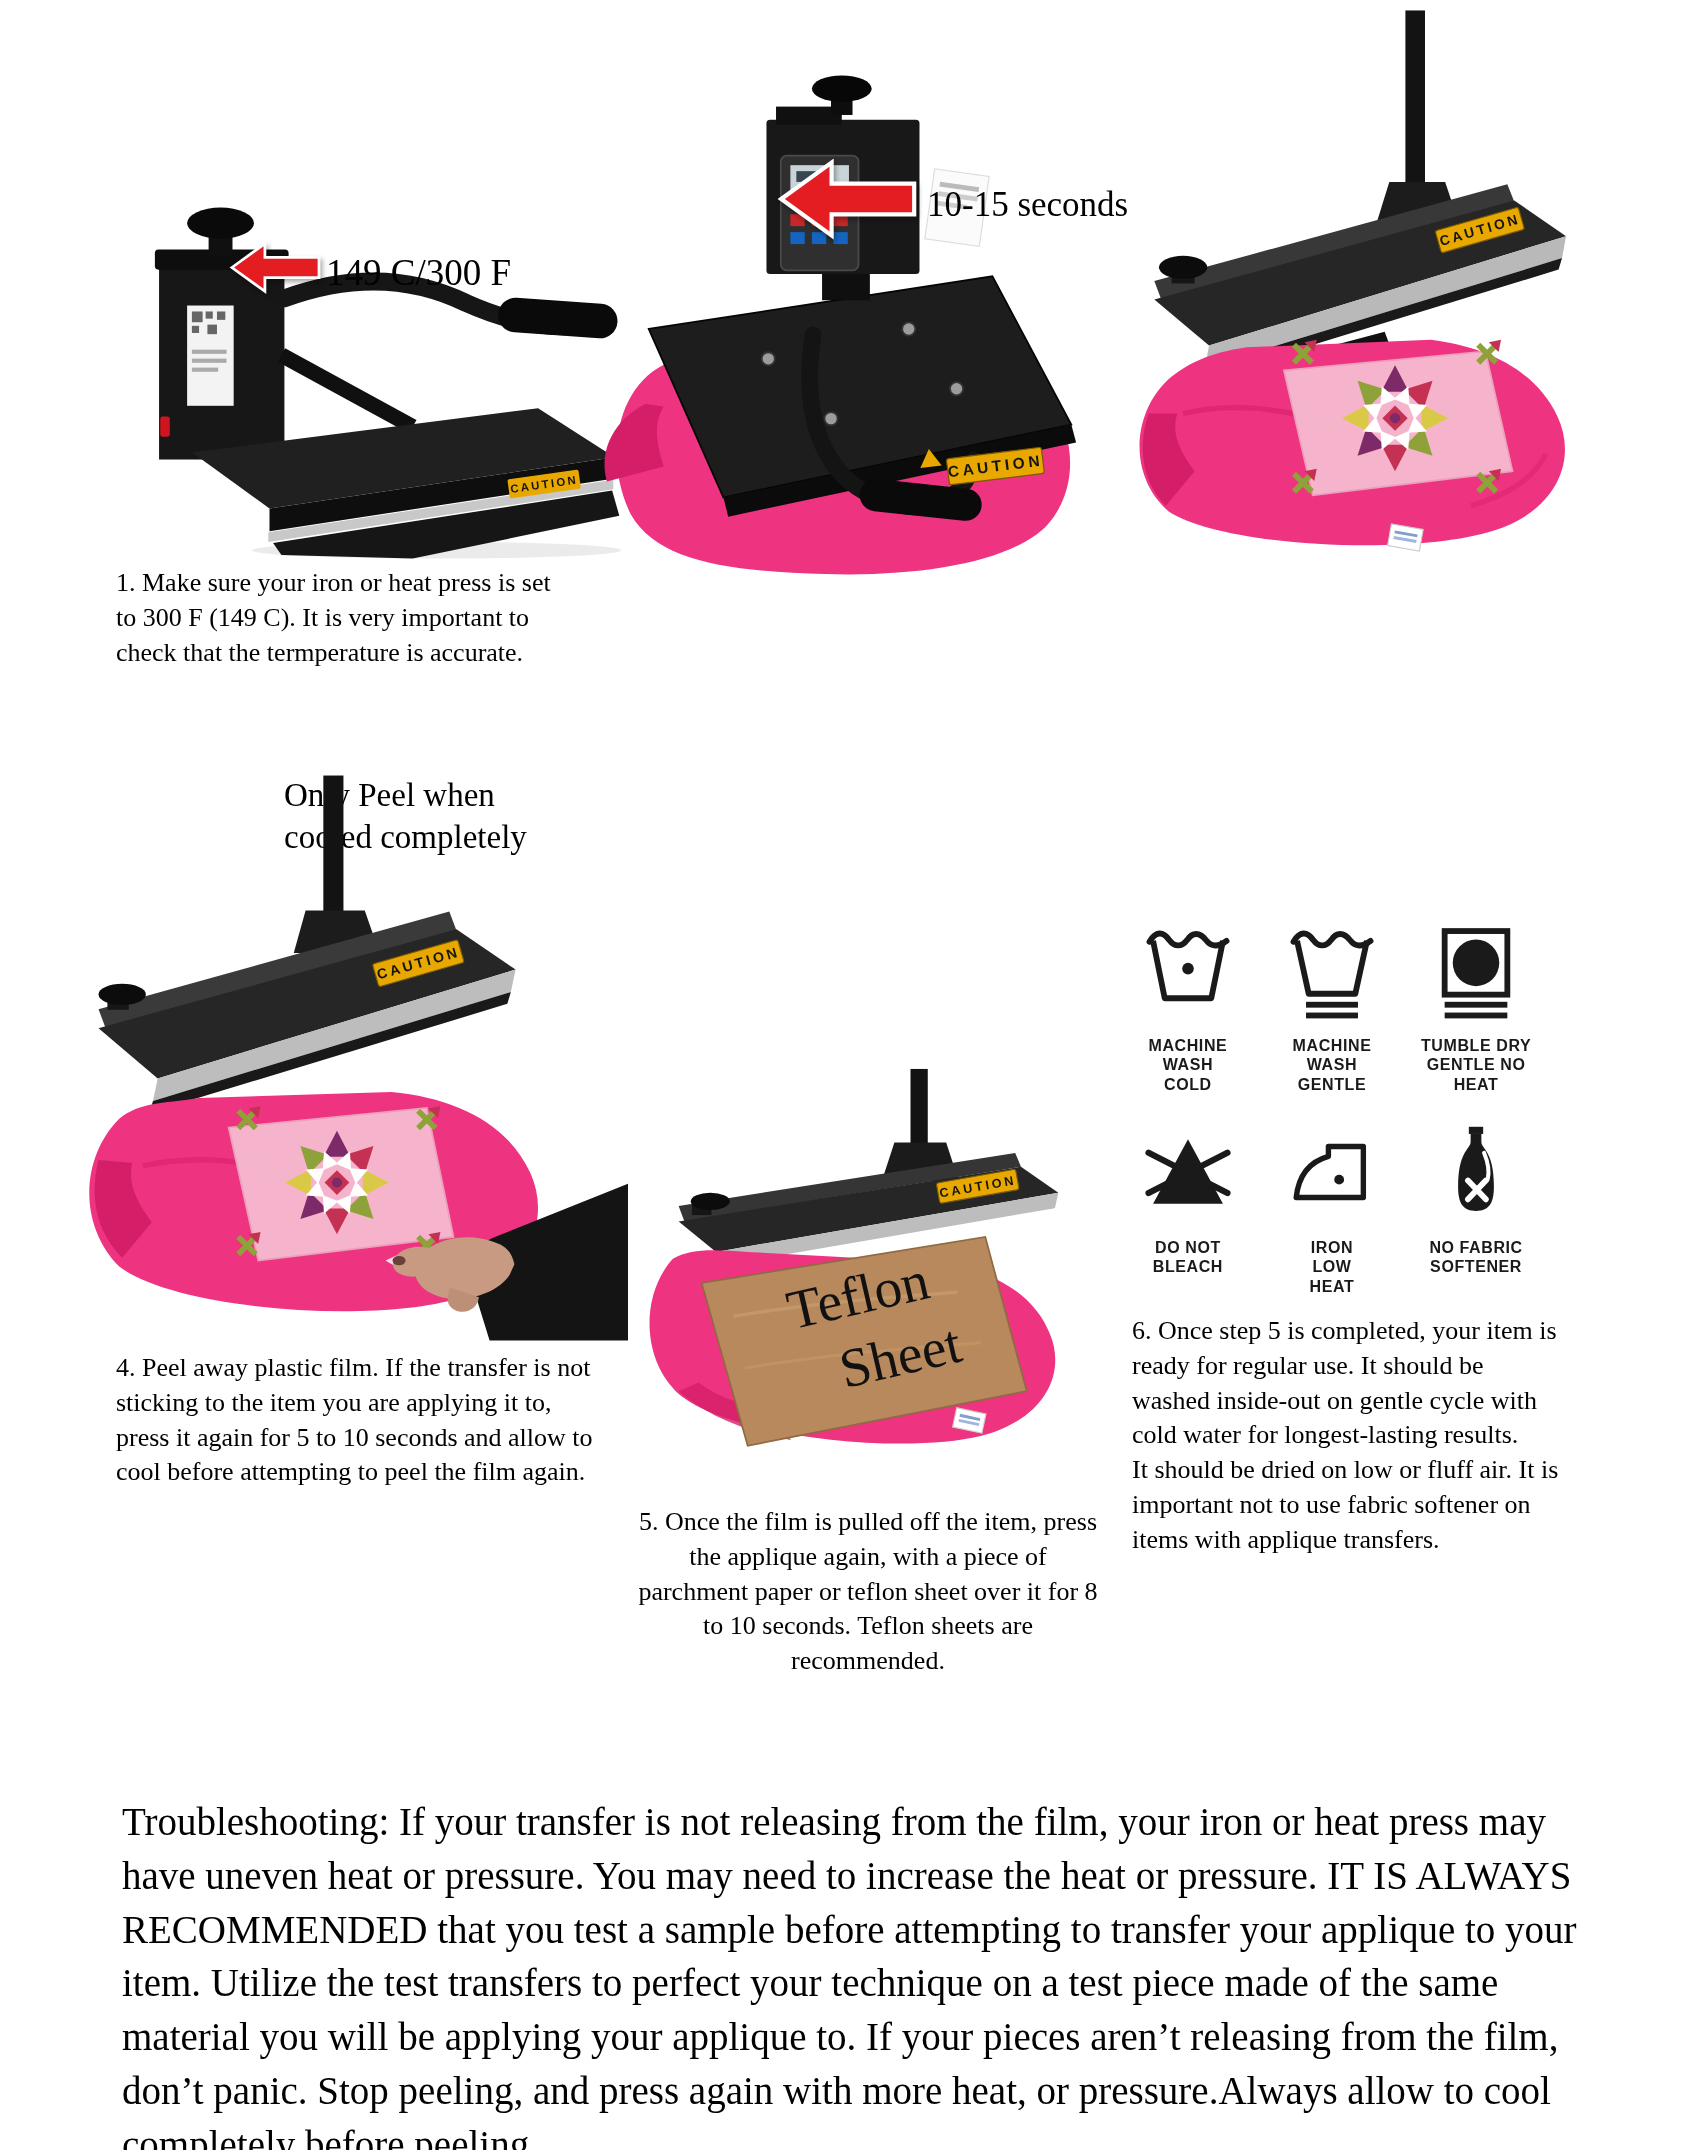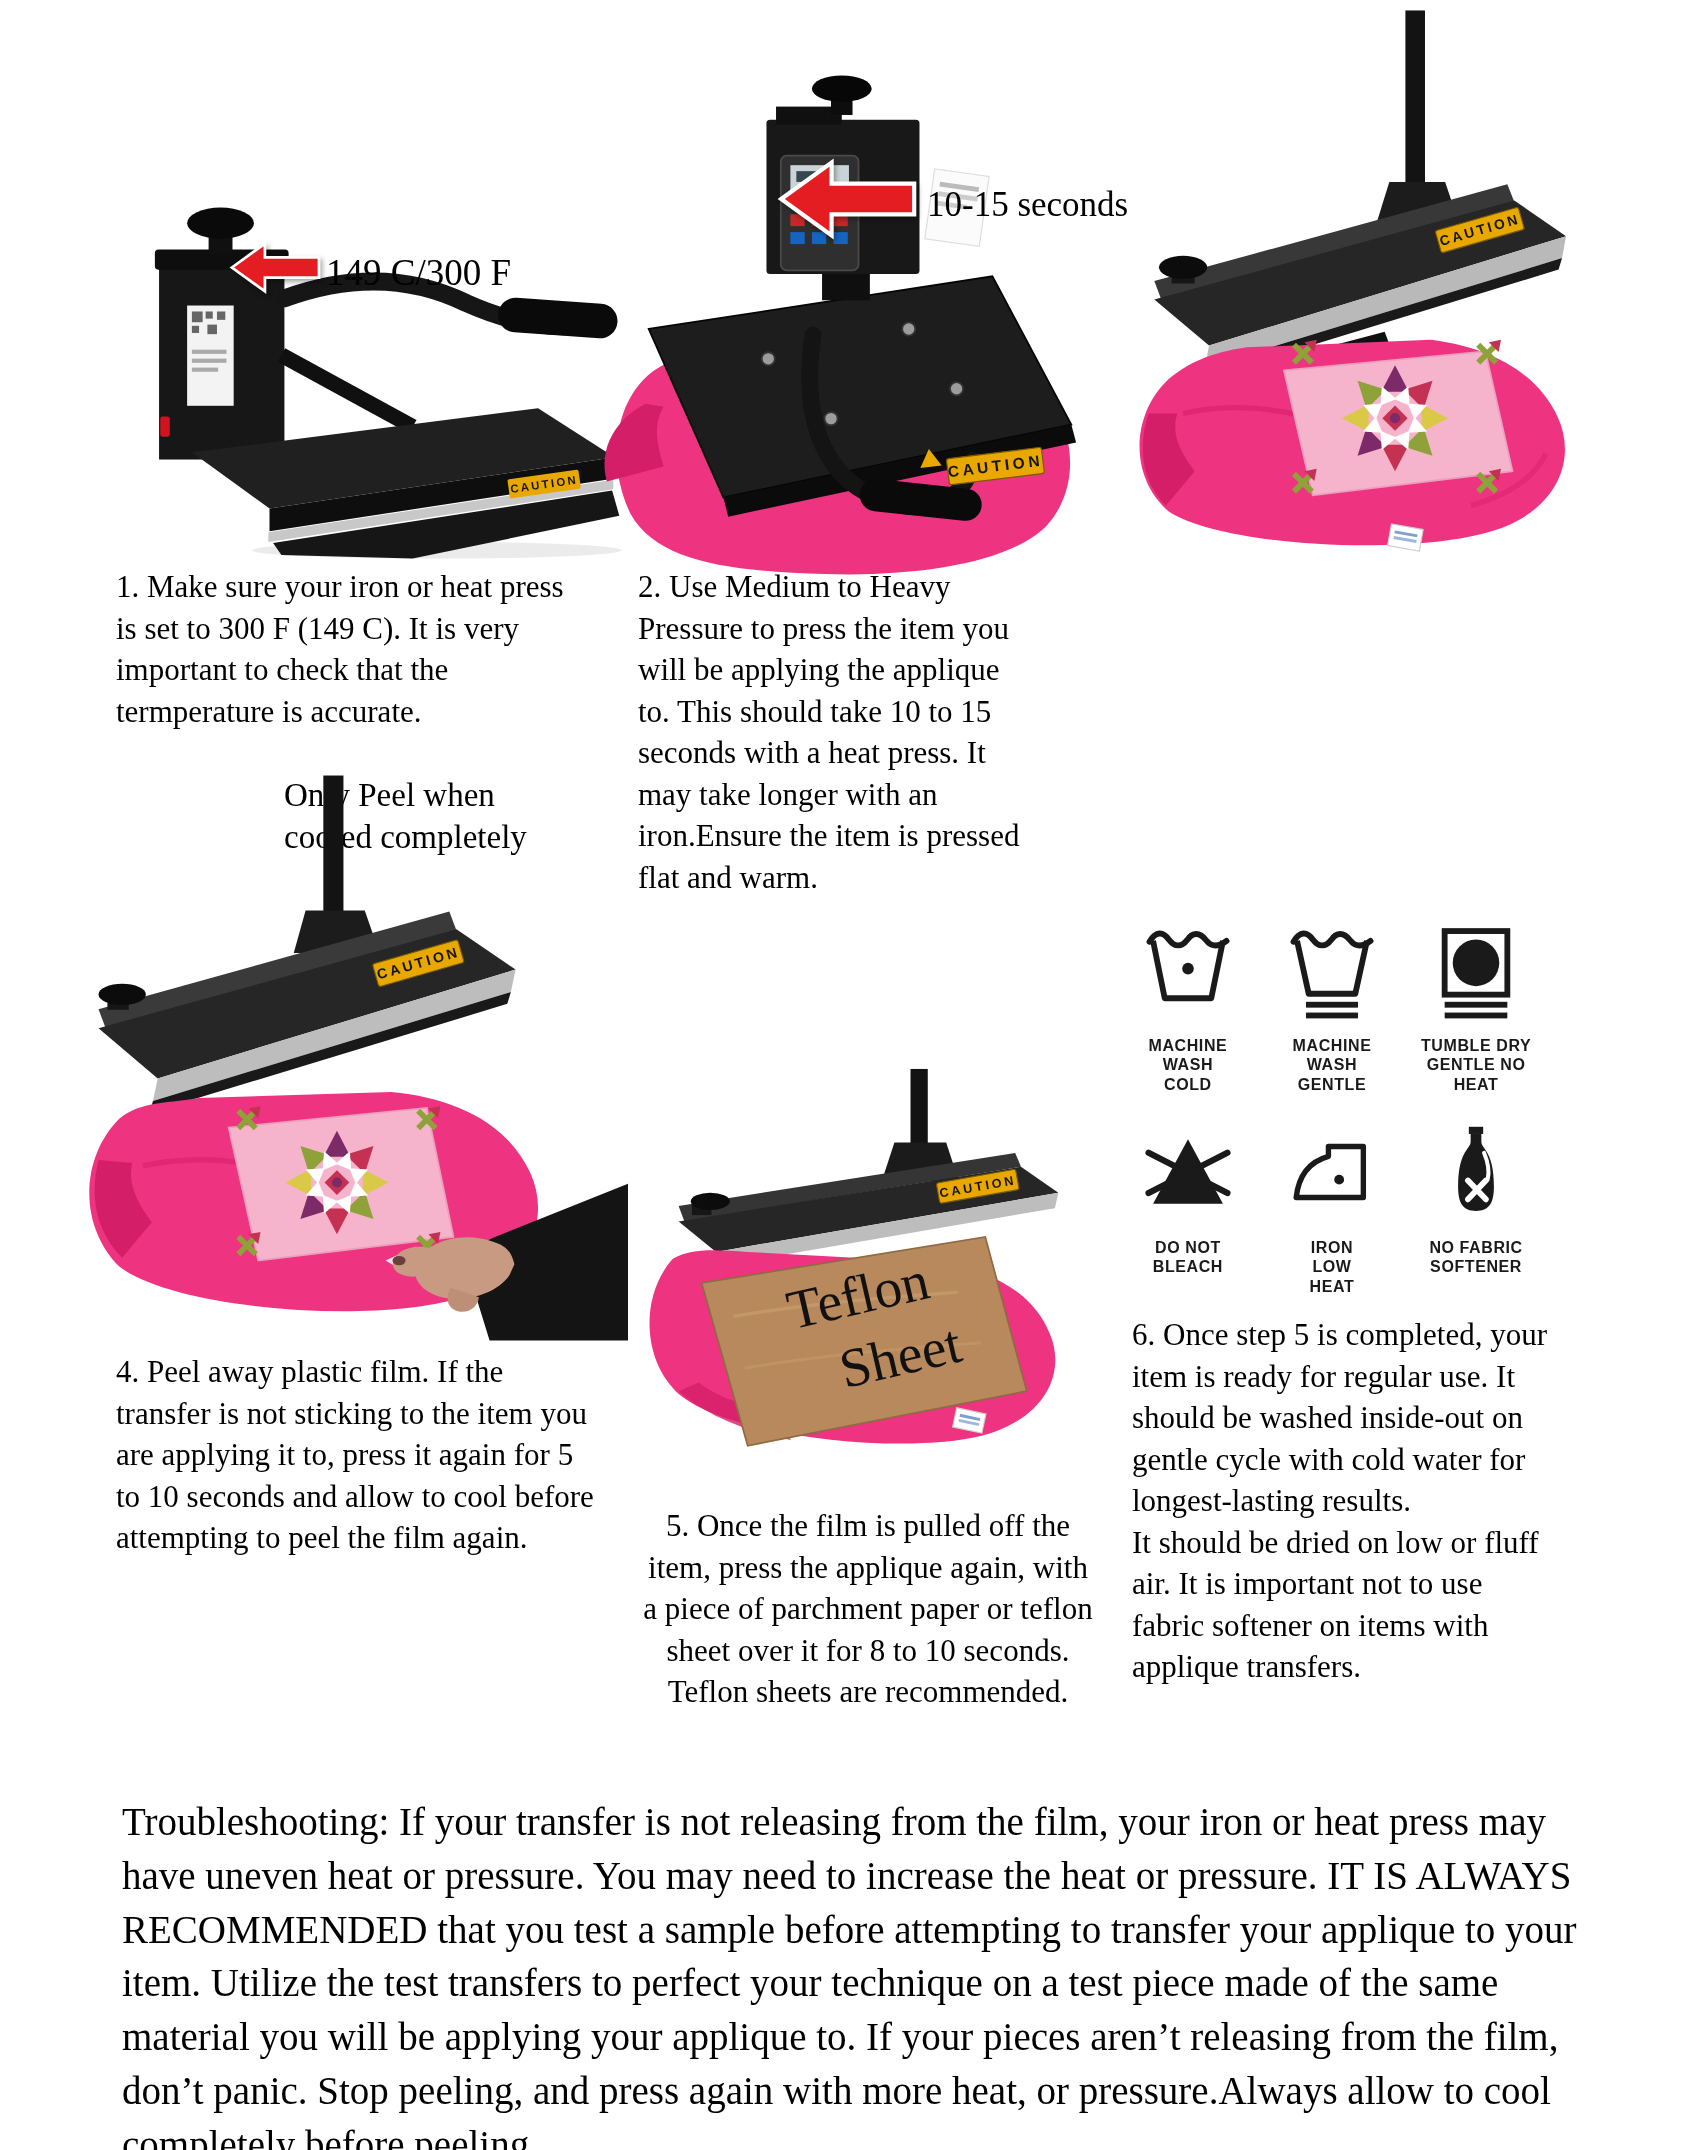--- a/index.html
+++ b/index.html
@@ -1,19 +1,19 @@
 <!DOCTYPE html>
 <html style="--accent_red: #e41d23; --shirt_pink: #ee3380; --shirt_pink_dark: #d41e68; --film_pink: #f6c0d2; --press_black: #1b1b1b; --caution_yellow: #e8a800; --teflon_tan: #b8895c; --symbol_black: #1a1a1a;font-size:9.6px"><head>
 <meta charset="utf-8">
 <style>
   html,body{margin:0;padding:0;background:#ffffff;}
   .page{position:relative;width:1703px;height:2151px;background:#fff;overflow:hidden;
         font-family:"Liberation Serif", serif;color:#000;}
   .abs{position:absolute;}
-  .caption{font-size:31px;line-height:1.34;white-space:pre-line;}
+  .caption{font-size:26px;line-height:1.34;white-space:pre-line;}
   .annot{font-size:33px;line-height:1.28;white-space:pre-line;}
   .tshoot{font-size:39px;line-height:1.38;}
   .care-grid{position:absolute;left:1123px;top:923px;width:418px;
              display:grid;grid-template-columns:repeat(3,1fr);row-gap:31px;column-gap:14.3px;}
   .care-cell{display:flex;flex-direction:column;align-items:center;}
   .care-icon{width:90px;height:103px;}
   .care-label{margin-top:9.6px;font-family:"Liberation Sans", sans-serif;font-weight:700;
               font-size:16px;line-height:1.22;letter-spacing:0.6px;text-align:center;
               white-space:pre-line;color:#1a1a1a;}
   .arrow-svg{filter:drop-shadow(2.4px 3.6px 2.4px rgba(0,0,0,0.35));}
@@ -196,21 +196,20 @@
     <polygon points="295,625 645,592 692,800 345,842" fill="#f6c0d2" opacity="0.92" stroke="#eba9c1" stroke-width="3"></polygon>
     <use href="#applique-motif" transform="translate(488,708)"></use>
     <g transform="rotate(10 505 915)">
       <rect x="478" y="896" width="56" height="38" fill="#ffffff" stroke="#ccc" stroke-width="2"></rect>
       <rect x="486" y="906" width="40" height="5" fill="#7f9fd0"></rect>
         <rect x="486" y="916" width="40" height="5" fill="#9fb6dd"></rect>
     </g>
   </svg>
 
   <div class="abs caption" style="left:116px;top:566px;width:454px;">1. Make sure your iron or heat press is set to 300 F (149 C). It is very important to check that the termperature is accurate.</div>
-  <div class="abs caption" style="left:638px;top:566px;width:394px;">2. Use Medium to Heavy Pressure to press the item you will be applying the applique to. This should take 10 to 15 seconds with a heat press. It may take longer with an iron.Ensure the item is pressed flat and warm.</div>
 
   <div class="abs annot" style="left:284px;top:774px;">Only Peel when
 cooled completely</div>
 
   <svg class="abs" style="left:66px;top:771px;" width="562" height="574" viewBox="0 0 950 955">
     <rect x="435" y="0" width="34" height="255" fill="#131313"></rect>
     <polygon points="405,228 505,228 530,300 385,300" fill="#1c1c1c"></polygon>
     <polygon points="55,395 648,230 660,262 67,427" fill="#3a3a3a"></polygon>
     <polygon points="55,427 660,260 760,328 155,512" fill="#262626"></polygon>
     <polygon points="155,512 760,328 752,366 147,550" fill="#bdbdbd"></polygon>

